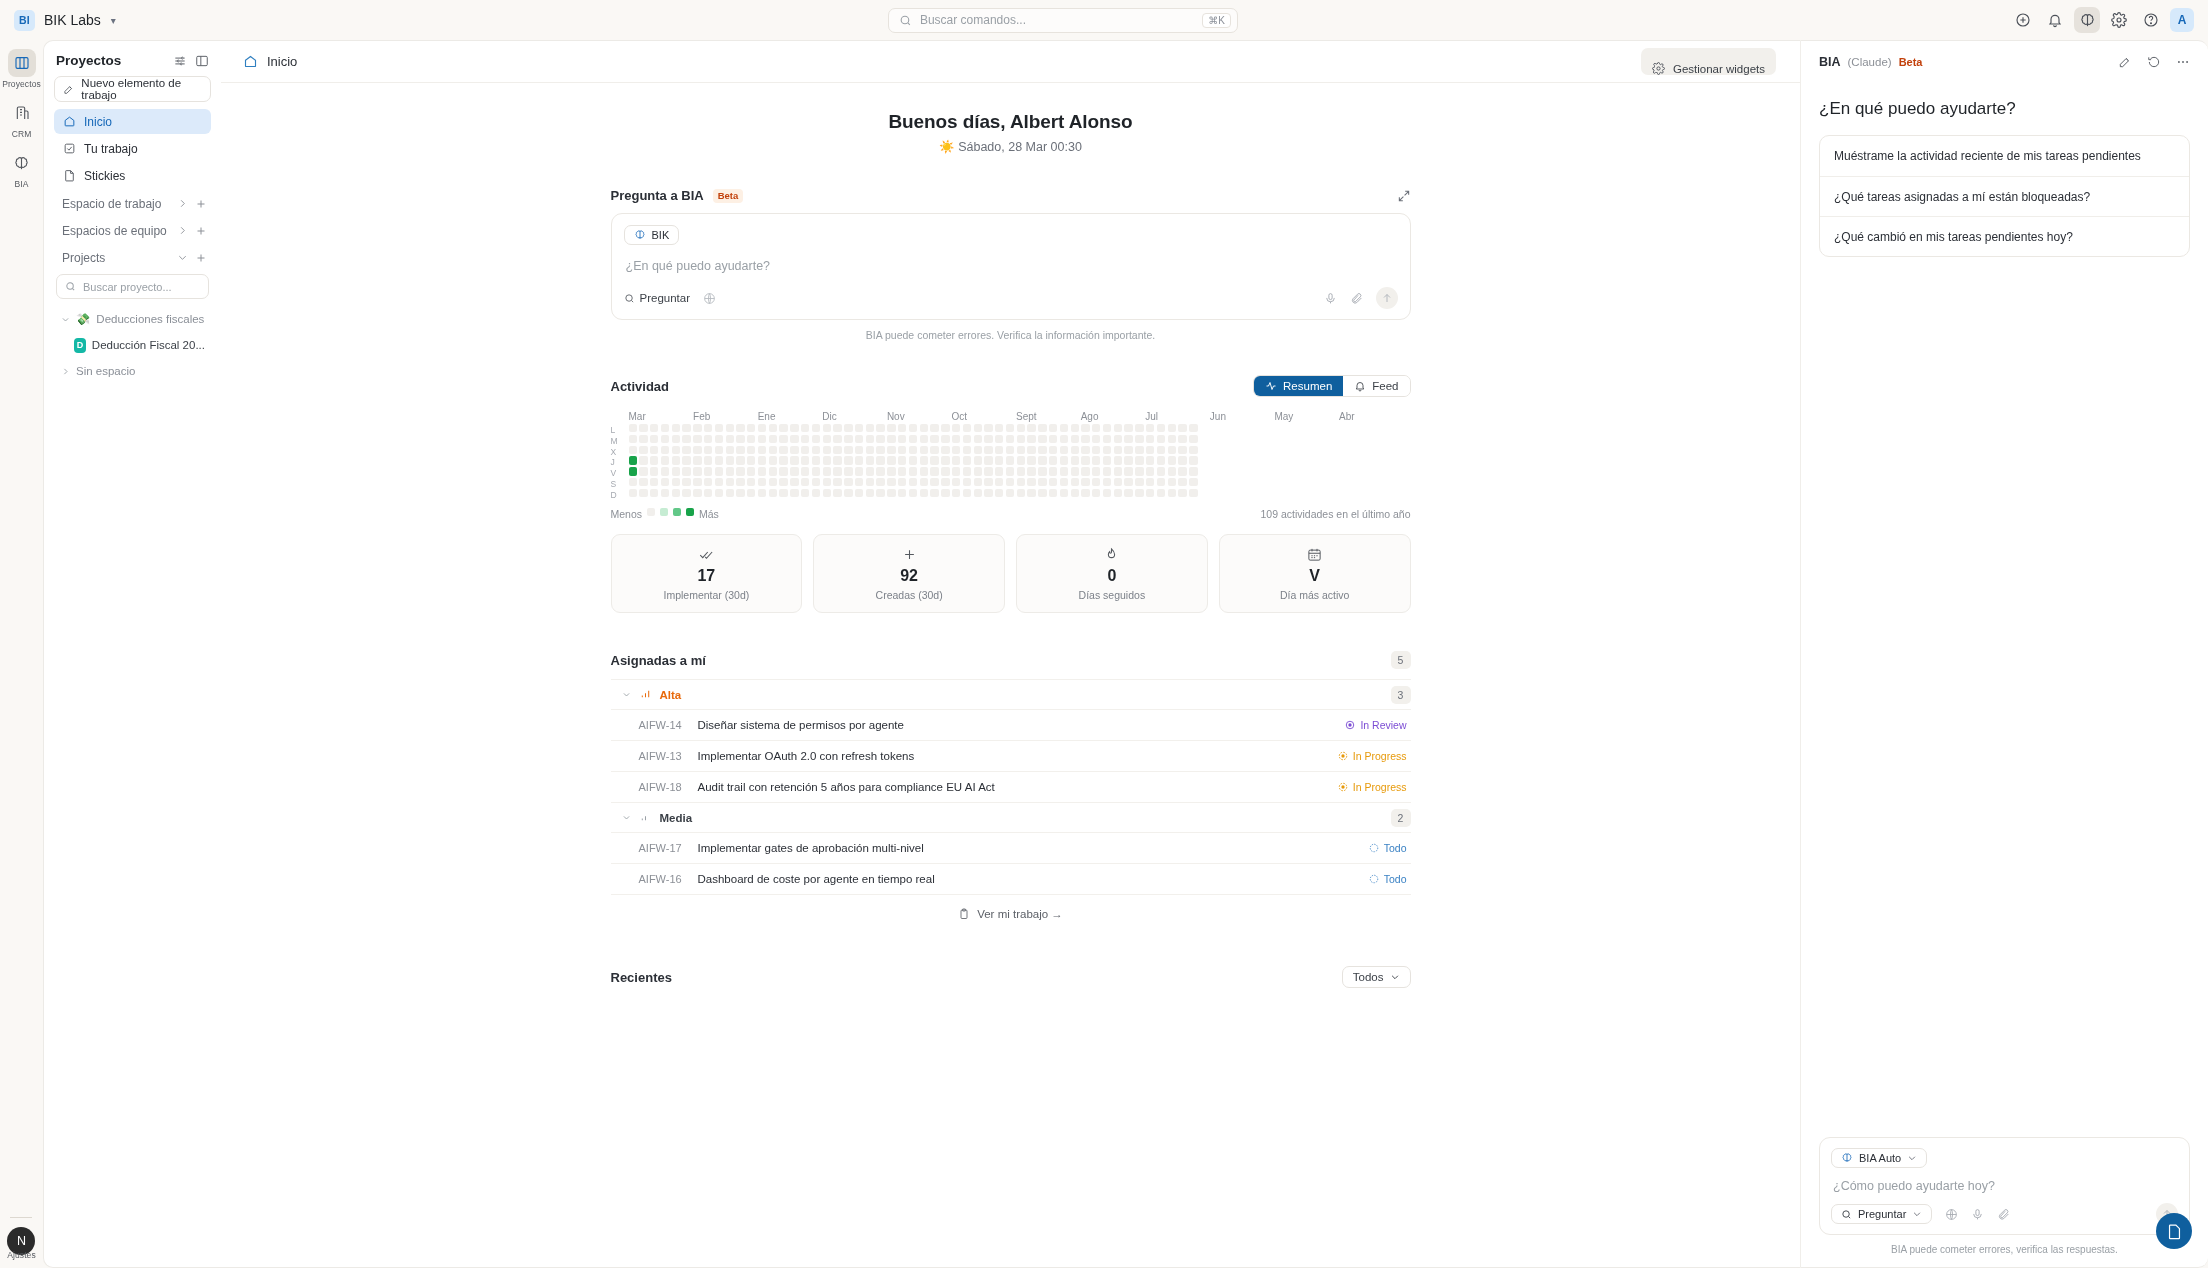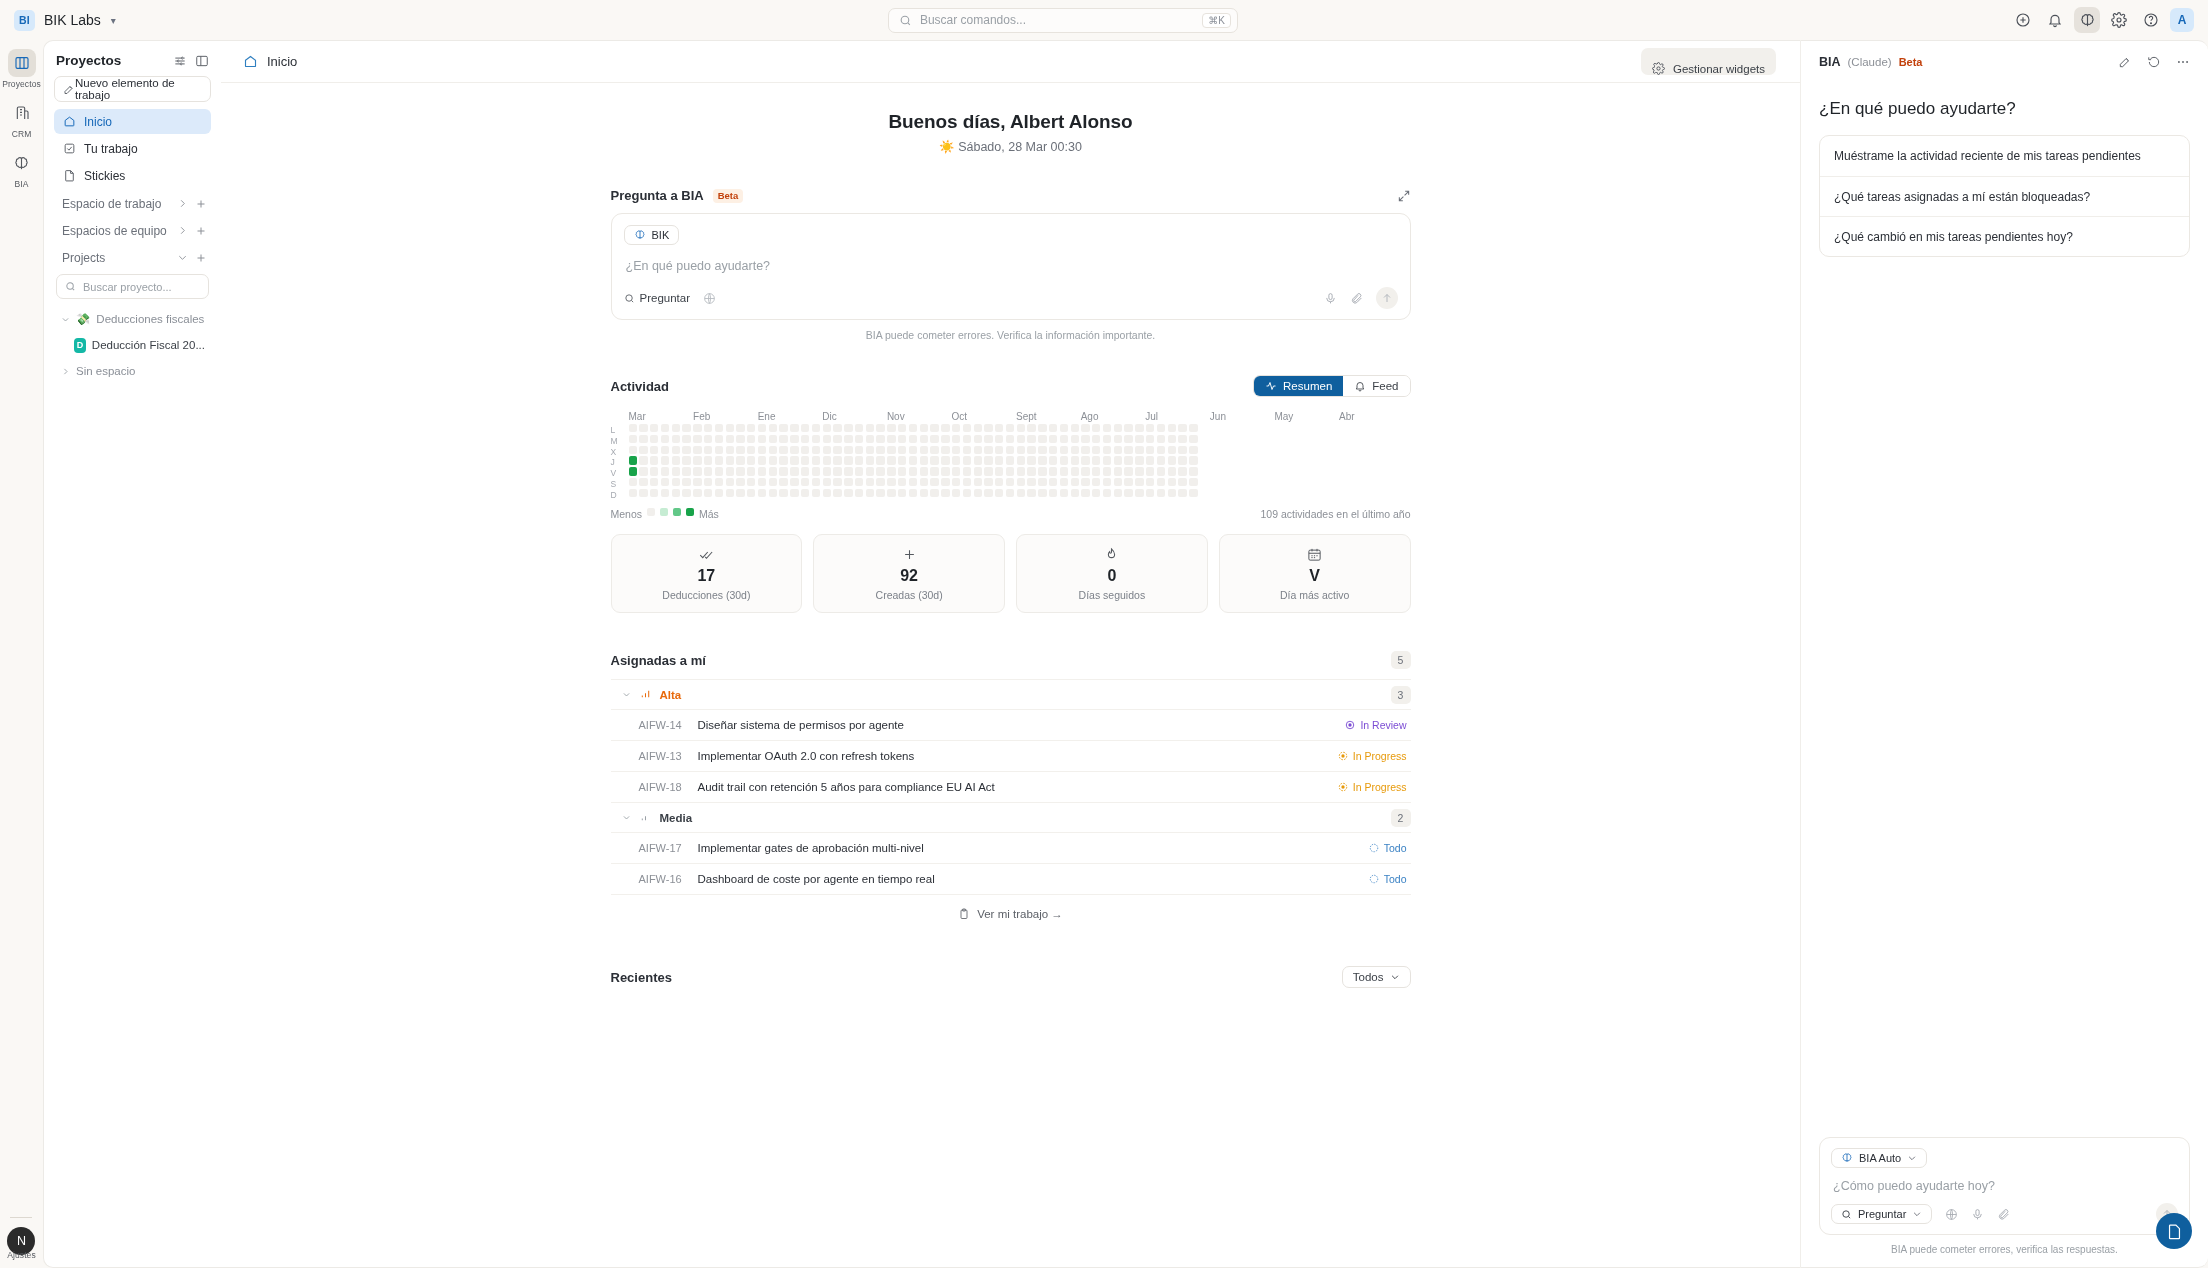--- a/index.html
+++ b/index.html
@@ -92,21 +92,21 @@
     background: #fff; border: 1px solid #eceae6;
     border-radius: 10px 0 0 10px; border-right: none;
     margin: 0; padding: 8px 10px 0 10px;
     display: flex; flex-direction: column; min-height: 0;
   }
   .sb-head { display: flex; align-items: center; justify-content: space-between; padding: 4px 2px 8px 2px; }
   .sb-title { font-size: 13.5px; font-weight: 600; color: #1f2328; }
   .sb-head-icons { display: flex; gap: 8px; color: #5d6168; }
   .new-item-btn {
     height: 26px; border: 1px solid #e6e3de; border-radius: 7px;
-    display: flex; align-items: center; padding: 0 8px;
+    display: flex; align-items: center; gap: 7px; padding: 0 8px;
     font-size: 11.5px; color: #2b2f36; background: #fff; margin-bottom: 7px;
   }
   .nav-item {
     height: 25px; border-radius: 6px; display: flex; align-items: center;
     gap: 8px; padding: 0 8px; font-size: 12px; color: #2b2f36; margin-bottom: 2px;
   }
   .nav-item.active { background: #dceafa; color: #1668b8; font-weight: 500; }
   .nav-item .ic { display: flex; width: 14px; justify-content: center; color: #5d6168; }
   .nav-item.active .ic { color: #1668b8; }
 
@@ -1156,21 +1156,21 @@
 
             <div class="stats">
               <div class="stat">
                 <div class="ic">
                   <svg width="15" height="15" viewBox="0 0 24 24" fill="none" stroke="currentColor" stroke-width="1.7">
                       <path d="M2 13l4 4 8-9"></path>
                       <path d="M10 16l2 2 9-10"></path>
                     </svg>
                 </div>
                 <div class="val">17</div>
-                <div class="lab">Deducciones (30d)</div>
+                <div class="lab">Implementar (30d)</div>
               </div>
               <div class="stat">
                 <div class="ic">
                   <svg width="15" height="15" viewBox="0 0 24 24" fill="none" stroke="currentColor" stroke-width="1.7">
                       <path d="M12 5v14M5 12h14"></path>
                     </svg>
                 </div>
                 <div class="val">92</div>
                 <div class="lab">Creadas (30d)</div>
               </div>

